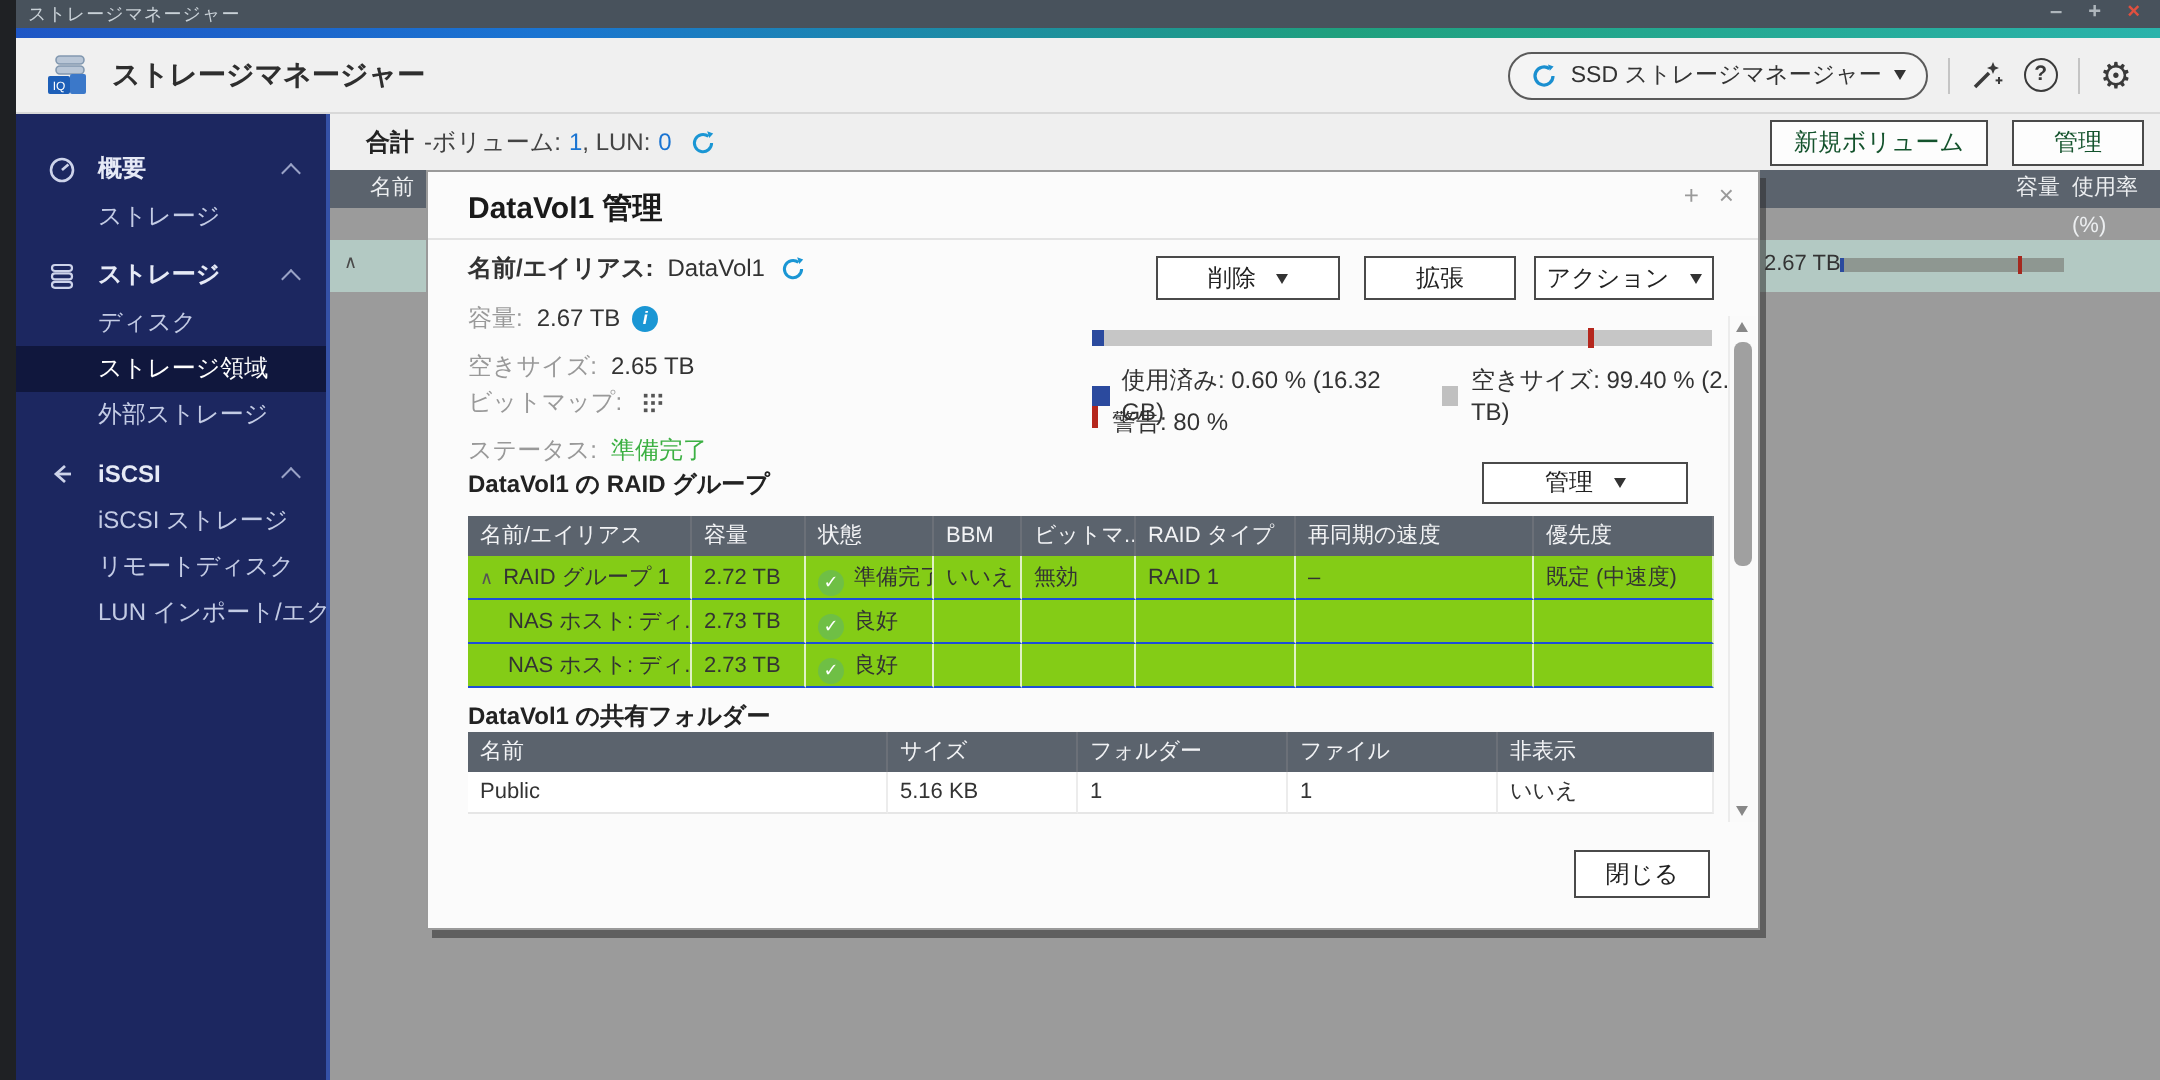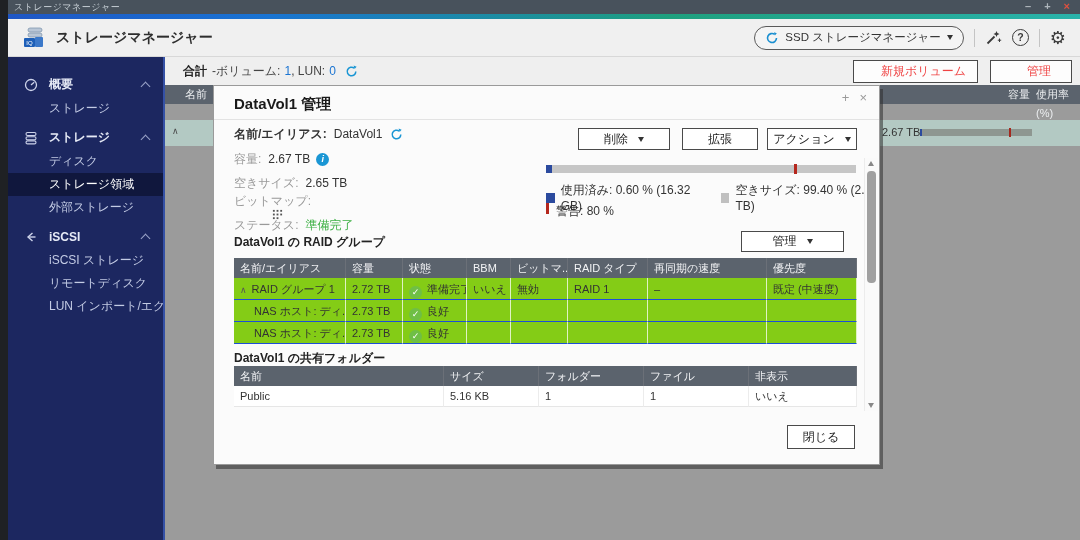--- a/index.html
+++ b/index.html
@@ -43,21 +43,21 @@
   .nav-item.sel{background:#10173d;color:#ffffff;}
   
   .content{position:absolute;left:163px;top:57px;right:0;height:483px;background:#9b9b9b;
            border-left:2px solid #3551a6;box-sizing:border-box;}
   .toolbar{position:absolute;left:0;top:0;right:0;height:28px;background:#efefef;display:flex;
            align-items:center;padding-left:18px;font-size:12px;color:#444;}
   .toolbar .strong{font-weight:bold;color:#222;}
   .toolbar .num{color:#1a74d2;}
   .tb-buttons{position:absolute;right:8px;top:3px;display:flex;gap:12px;}
   .btn{background:#fdfdfd;border:1px solid #4a4a4a;height:21px;line-height:21px;font-size:12px;
-       color:#ef4444;text-align:center;cursor:pointer;box-sizing:content-box;padding-left:16px;}
+       color:#14532d;text-align:center;cursor:pointer;box-sizing:content-box;}
   .bg-band{position:absolute;left:0;right:0;top:28px;height:19px;background:#5b636d;color:#eceef0;
            font-size:11px;line-height:19px;}
   .bg-band .h-name{padding-left:20px;}
   .bg-band .h-cap{position:absolute;left:843px;top:0;}
   .bg-band .h-use{position:absolute;left:871px;top:0;}
   .bg-row{position:absolute;left:0;right:0;top:63px;height:26px;background:#b3c9c3;font-size:11px;color:#333;}
   .bg-row .exp{position:absolute;left:7px;top:6px;font-size:9px;color:#4a4a4a;}
   .bg-row .cap{position:absolute;left:717px;top:6px;}
   .bg-bar{position:absolute;left:755px;top:9px;width:112px;height:7px;background:#8e9791;}
   .bg-bar .t-used{position:absolute;left:0;top:0;width:2px;height:7px;background:#2b4a9e;}
@@ -259,21 +259,21 @@
     </div>
     <div class="field" style="top:65px;">
       <span class="f-label">容量:</span>
       <span class="f-value">2.67 TB</span>
       <span class="info-ic">i</span>
     </div>
     <div class="field" style="top:89px;">
       <span class="f-label">空きサイズ:</span>
       <span class="f-value">2.65 TB</span>
     </div>
-    <div class="field" style="top:107px;flex-direction:column;">
+    <div class="field" style="top:107px;">
       <span class="f-label">ビットマップ:</span>
       <span style="display:flex;margin-left:10px;">
         <svg width="11" height="11" viewBox="0 0 12 12" fill="#555">
             <rect x="1" y="1" width="2" height="2"></rect>
             <rect x="5" y="1" width="2" height="2"></rect>
             <rect x="9" y="1" width="2" height="2"></rect>
             <rect x="1" y="5" width="2" height="2"></rect>
             <rect x="5" y="5" width="2" height="2"></rect>
             <rect x="9" y="5" width="2" height="2"></rect>
             <rect x="1" y="9" width="2" height="2"></rect>

